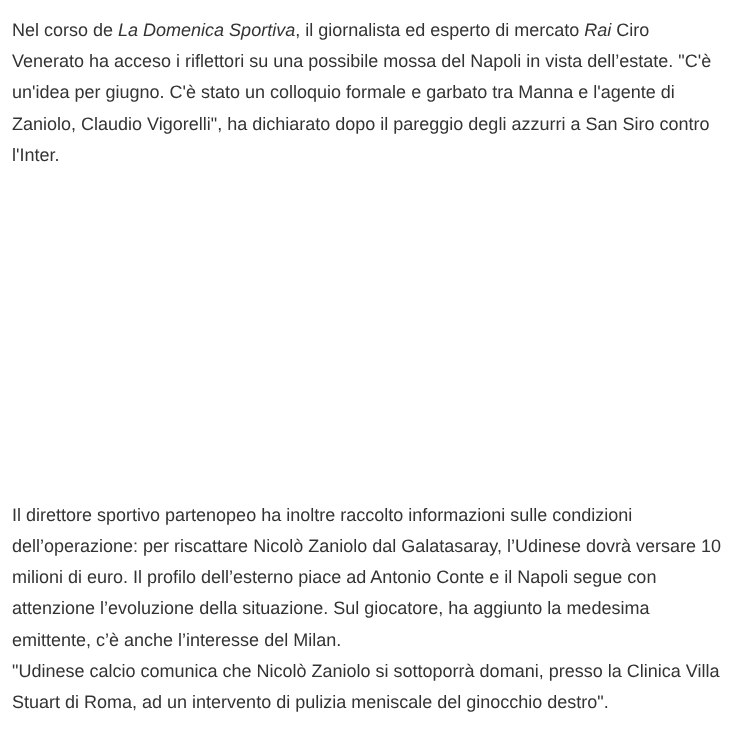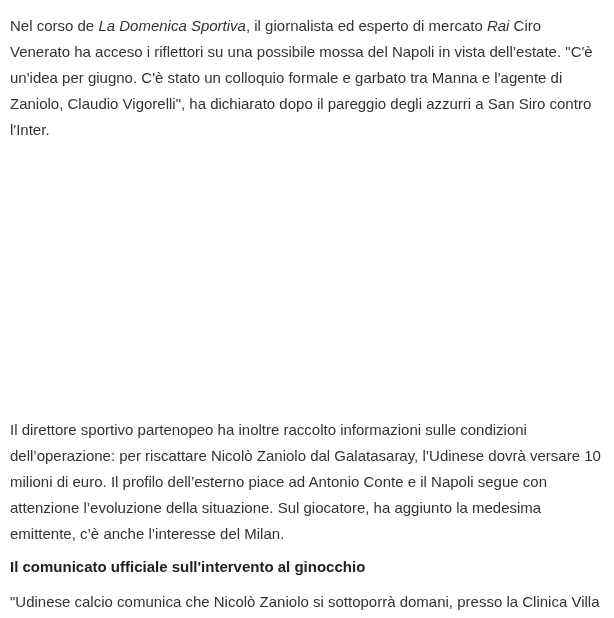--- a/index.html
+++ b/index.html
@@ -42,17 +42,16 @@
 <body>
 
 <main class="article">
 
   <p class="para"><span>Nel corso de </span><em>La Domenica Sportiva</em><span>, il giornalista ed esperto di mercato </span><em>Rai</em><span> Ciro Venerato ha acceso i riflettori su una possibile mossa del Napoli in vista dell’estate. "C'è un'idea per giugno. C'è stato un colloquio formale e garbato tra Manna e l'agente di Zaniolo, Claudio Vigorelli", ha dichiarato dopo il pareggio degli azzurri a San Siro contro l'Inter.</span></p>
 
   <div class="media-gap"></div>
 
   <p class="para">Il direttore sportivo partenopeo ha inoltre raccolto informazioni sulle condizioni dell’operazione: per riscattare Nicolò Zaniolo dal Galatasaray, l’Udinese dovrà versare 10 milioni di euro. Il profilo dell’esterno piace ad Antonio Conte e il Napoli segue con attenzione l’evoluzione della situazione. Sul giocatore, ha aggiunto la medesima emittente, c’è anche l’interesse del Milan.</p>
 
-  <h2 class="subhead">Il comunicato ufficiale sull'intervento al ginocchio</h2>
 
   <p class="para">"Udinese calcio comunica che Nicolò Zaniolo si sottoporrà domani, presso la Clinica Villa Stuart di Roma, ad un intervento di pulizia meniscale del ginocchio destro".</p>
 
 </main>
 
 </body></html>

